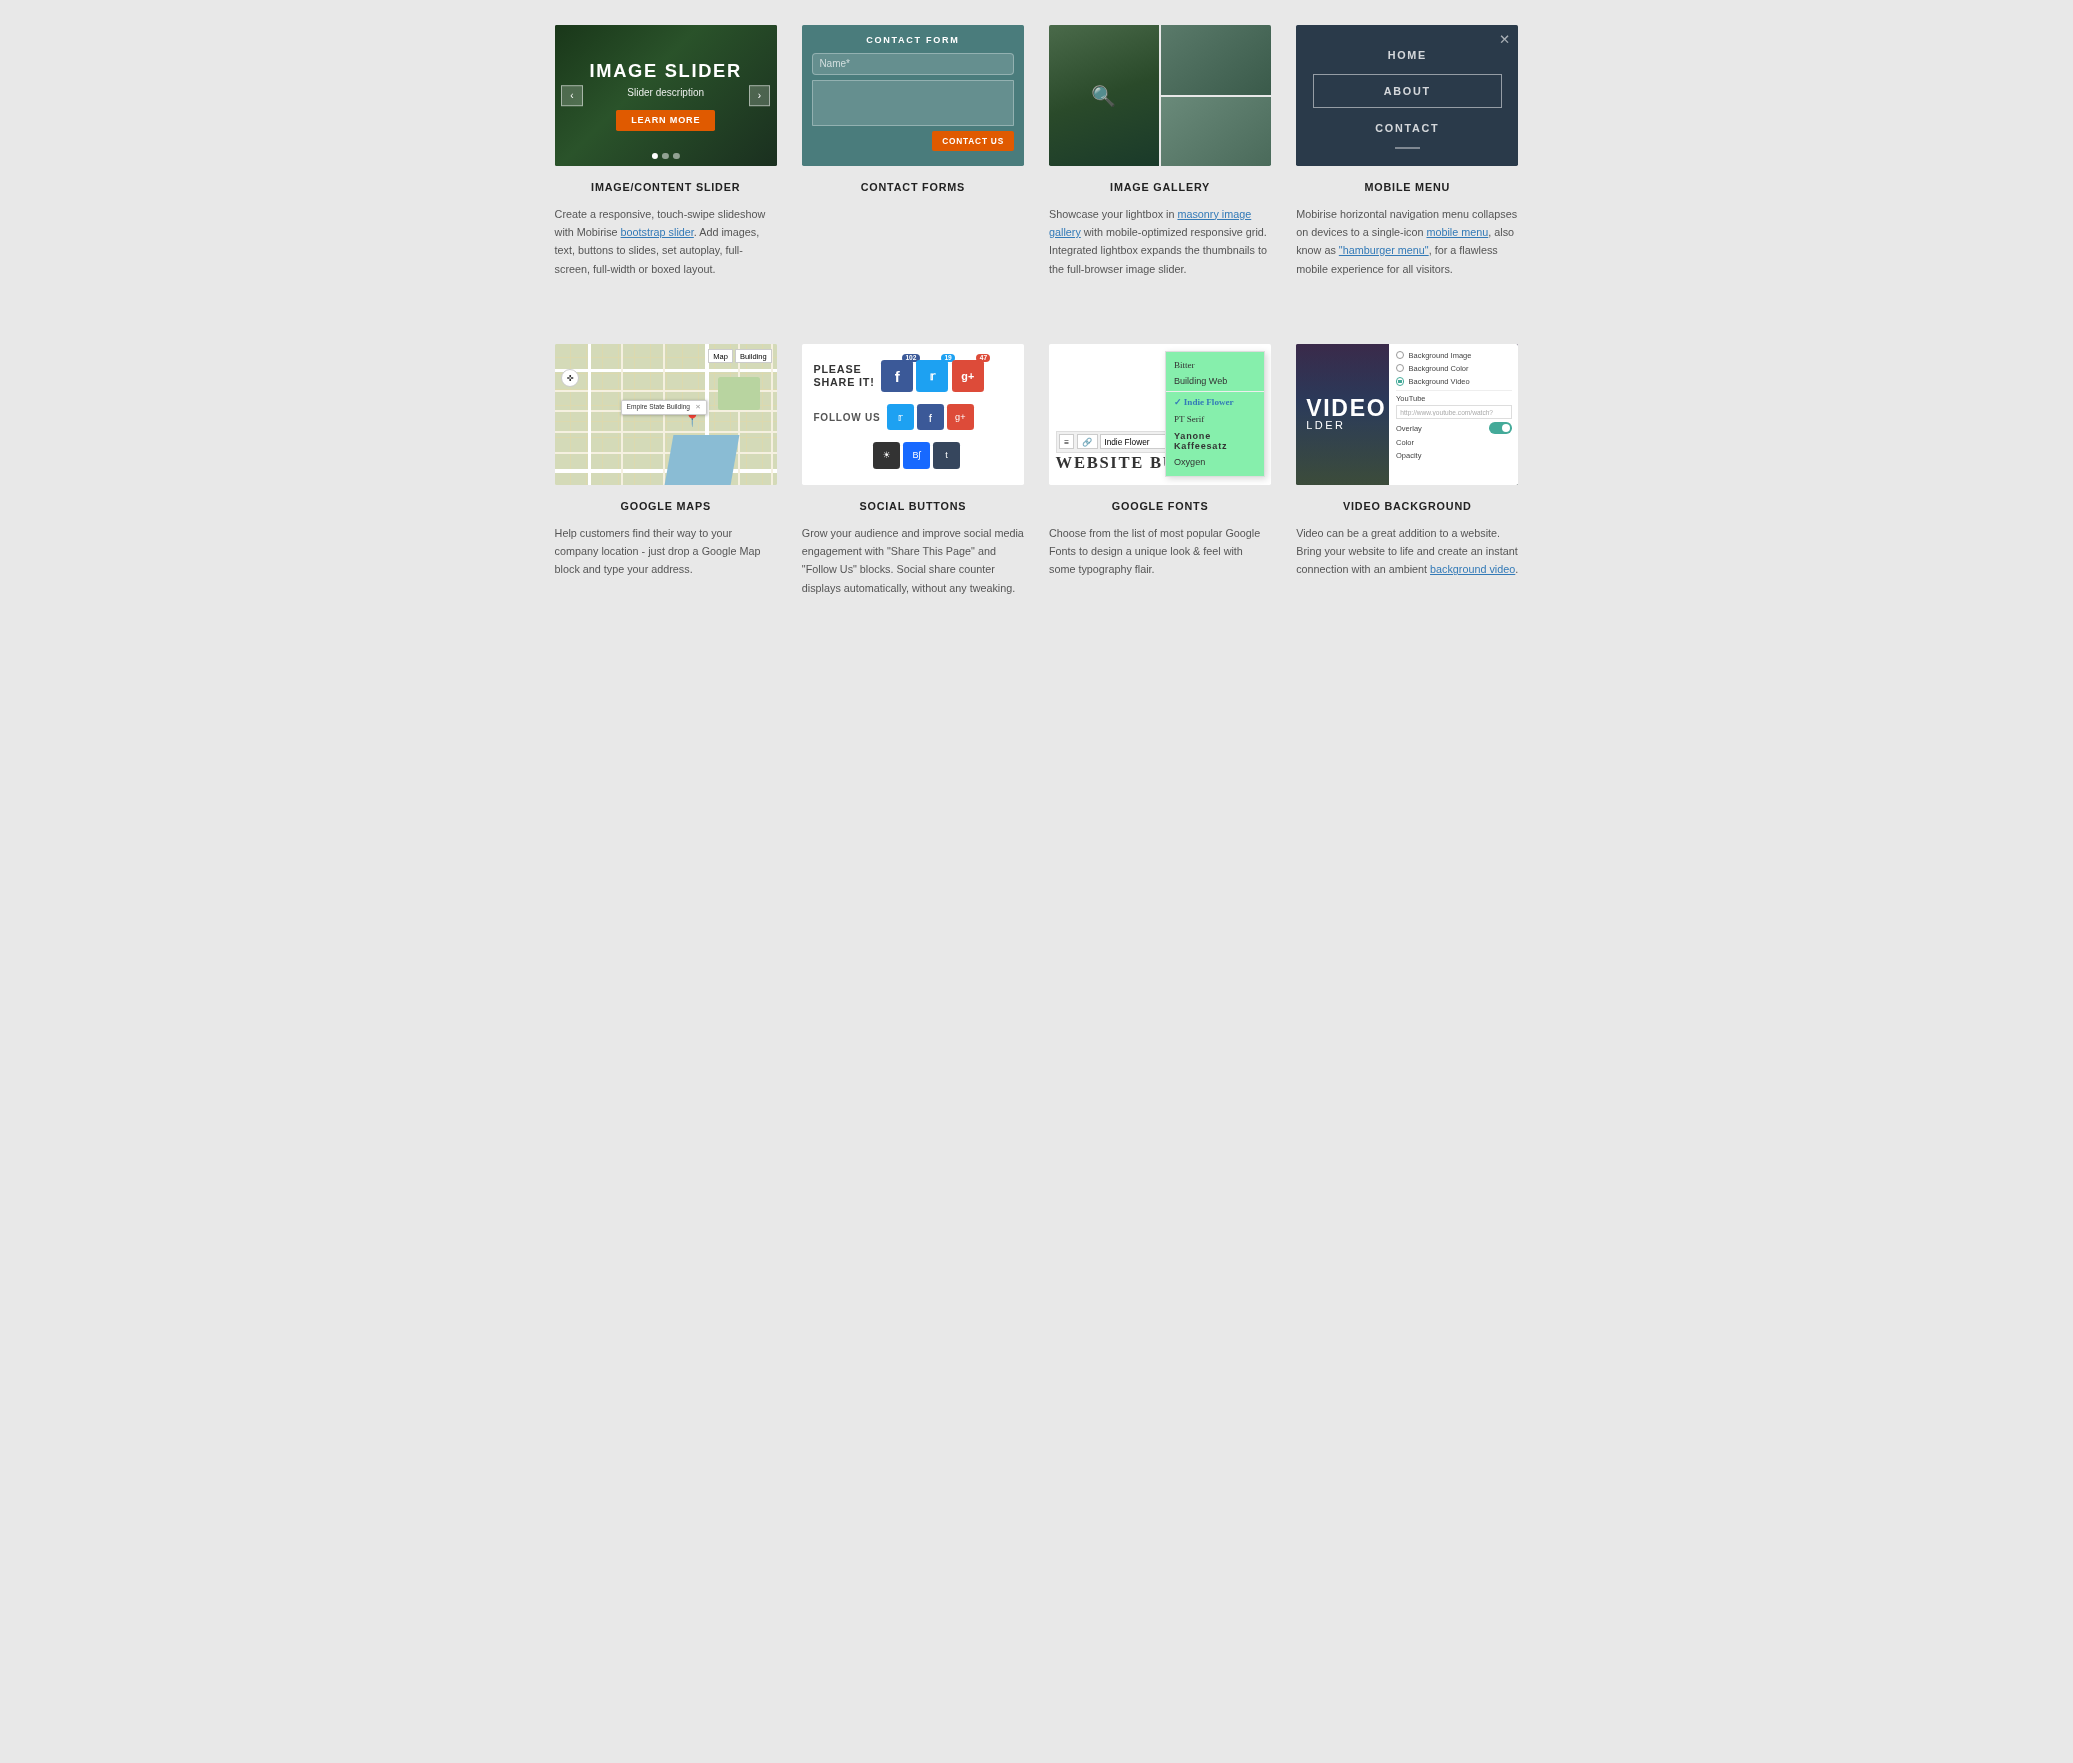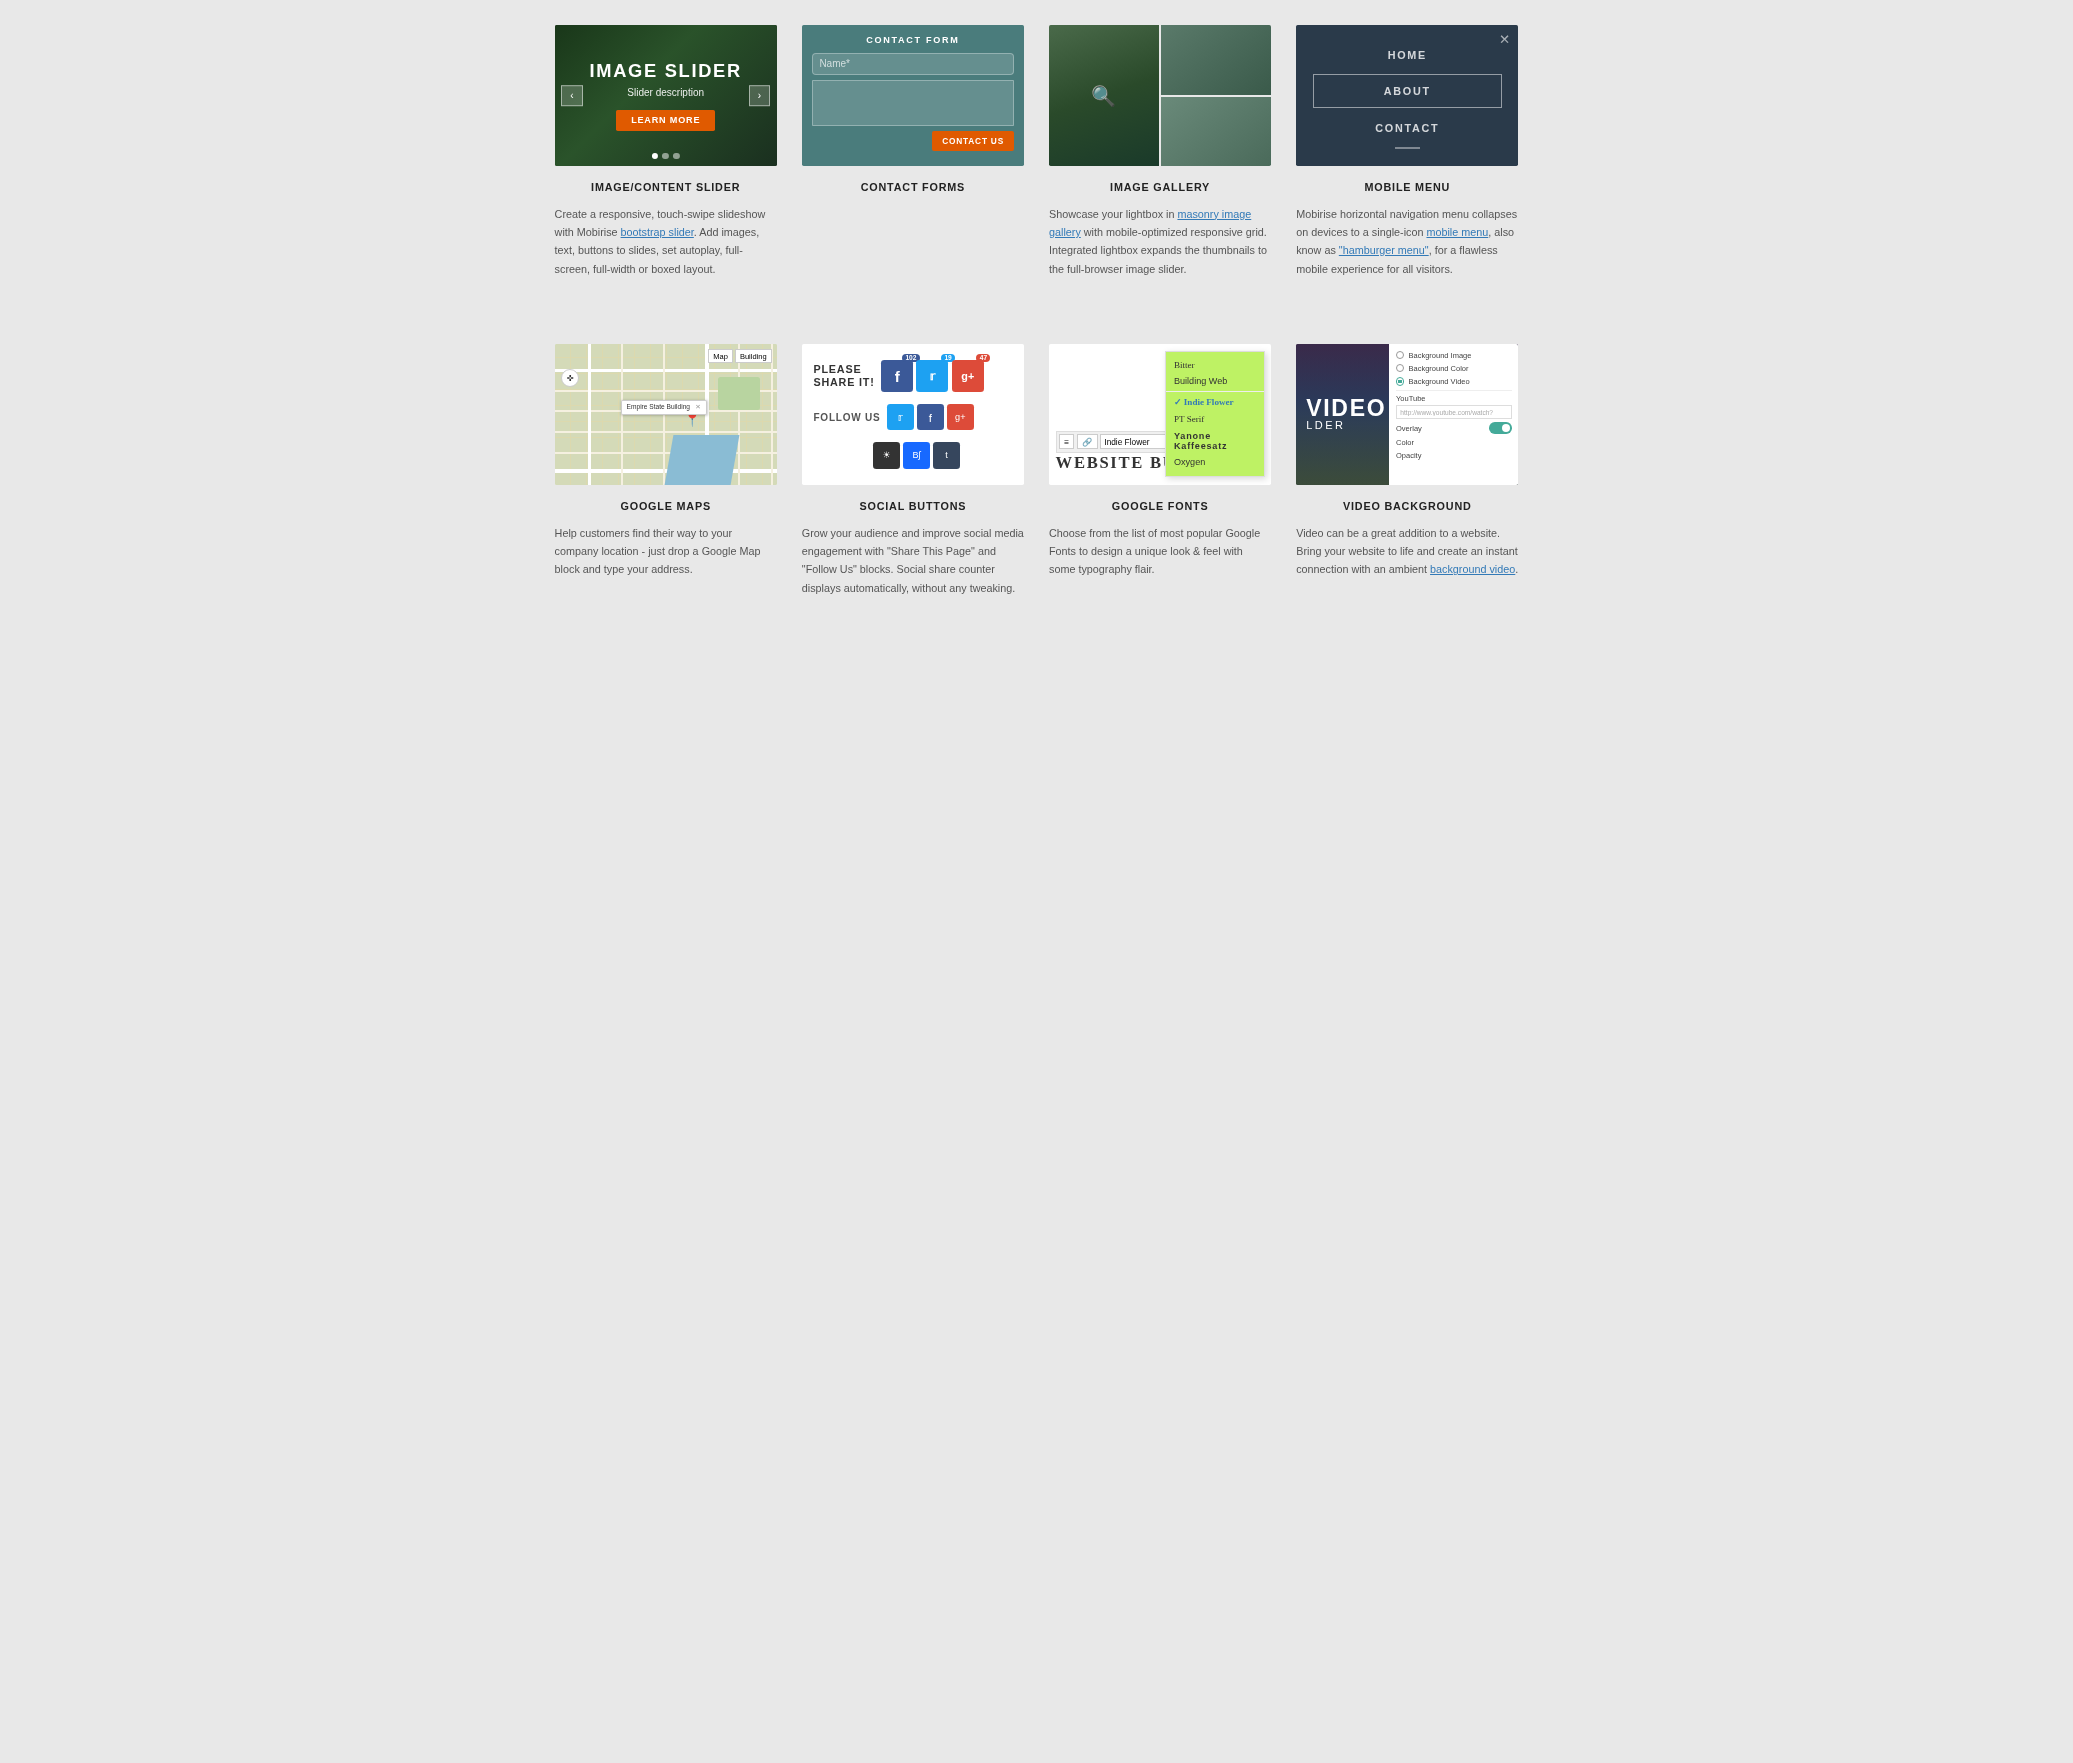--- a/index.html
+++ b/index.html
@@ -400,21 +400,21 @@
     
     .fonts-preview {
       background: white;
       padding: 6.6px;
       position: relative;
     }
     .fonts-dropdown {
       position: absolute;
       top: 6.6px;
       right: 6.6px;
-      background: #bef264;
+      background: #86efac;
       border: 0.8px solid #ddd;
       padding: 5px 0;
       width: 100px;
       box-shadow: 1.7px 1.7px 6.6px rgba(0,0,0,0.15);
       z-index: 2;
       font-size: 9.1px;
     }
     .fonts-dropdown-item {
       padding: 3.3px 8.3px;
       cursor: pointer;

